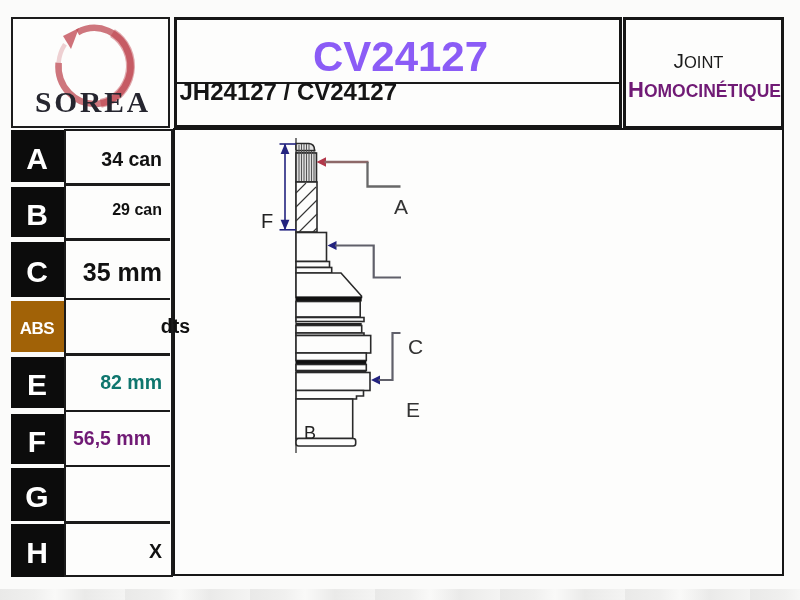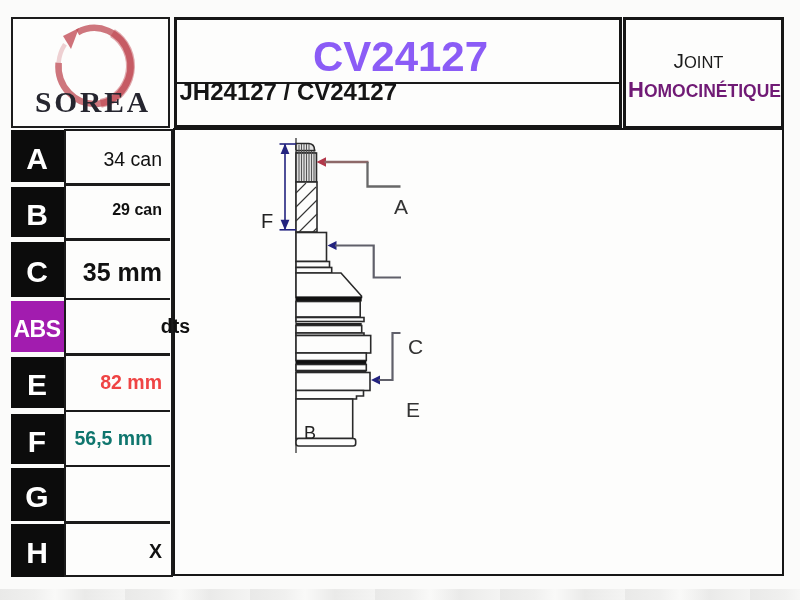--- a/index.html
+++ b/index.html
@@ -36,41 +36,41 @@
 <div class="abs" style="left:621px;top:52px;width:155px;text-align:center;font-weight:normal;color:#1b1b1b;font-size:16.5px;line-height:18px;"><span style="font-size:21px;">J</span>OINT</div>
 
 <div class="abs" style="left:624px;top:80px;width:157px;text-align:right;font-weight:bold;color:#701a75;font-size:17.5px;line-height:19px;"><span style="font-size:22px;">H</span>OMOCINÉTIQUE</div>
 
 <div class="abs" style="left:172.5px;top:127.5px;width:607px;height:444px;border:2.5px solid #161616;background:#fdfdfc;"></div>
 
 <div class="abs" style="left:63.5px;top:129px;width:105px;height:443.5px;border:2px solid #1b1b1b;background:#fdfdfc;"></div>
 
 <div class="abs" style="left:10.5px;top:130px;width:53px;height:51.5px;background:#0c0c0c;color:#fff;font-weight:bold;font-size:30px;text-align:center;line-height:57px;">A</div>
 
-<div class="abs" style="left:65px;top:149.8px;width:97px;text-align:right;font-weight:normal;font-size:19.5px;color:#111;line-height:1;">34 can</div>
+<div class="abs" style="left:65px;top:149.8px;width:97px;text-align:right;font-weight:bold;font-size:19.5px;color:#111;line-height:1;">34 can</div>
 
 <div class="abs" style="left:10.5px;top:186.5px;width:53px;height:50px;background:#0c0c0c;color:#fff;font-weight:bold;font-size:30px;text-align:center;line-height:56px;">B</div>
 
 <div class="abs" style="left:65px;top:202.3px;width:97px;text-align:right;font-weight:bold;font-size:16px;color:#111;line-height:1;">29 can</div>
 
 <div class="abs" style="left:10.5px;top:242px;width:53px;height:54.5px;background:#0c0c0c;color:#fff;font-weight:bold;font-size:30px;text-align:center;line-height:60px;">C</div>
 
 <div class="abs" style="left:65px;top:259.8px;width:97px;text-align:right;font-weight:bold;font-size:25px;color:#111;line-height:1;">35 mm</div>
 
-<div class="abs" style="left:10.5px;top:300.5px;width:53px;height:51px;background:#a21caf;color:#fff;font-weight:bold;font-size:23px;text-align:center;line-height:56px;letter-spacing:-0.5px;">ABS</div>
+<div class="abs" style="left:10.5px;top:300.5px;width:53px;height:51px;background:#a16207;color:#fff;font-weight:bold;font-size:17px;text-align:center;line-height:56px;letter-spacing:-0.5px;">ABS</div>
 
 <div class="abs" style="left:65px;top:316.8px;width:97px;text-align:right;font-weight:bold;font-size:19.5px;color:#111;line-height:1;margin-left:28px;">dts</div>
 
 <div class="abs" style="left:10.5px;top:356.5px;width:53px;height:51px;background:#0c0c0c;color:#fff;font-weight:bold;font-size:30px;text-align:center;line-height:56px;">E</div>
 
-<div class="abs" style="left:65px;top:372.8px;width:97px;text-align:right;font-weight:bold;font-size:19.5px;color:#ef4444;line-height:1;">82 mm</div>
+<div class="abs" style="left:65px;top:372.8px;width:97px;text-align:right;font-weight:bold;font-size:19.5px;color:#0f766e;line-height:1;">82 mm</div>
 
 <div class="abs" style="left:10.5px;top:414px;width:53px;height:49.5px;background:#0c0c0c;color:#fff;font-weight:bold;font-size:30px;text-align:center;line-height:55px;">F</div>
 
-<div class="abs" style="left:65px;top:429.3px;width:97px;text-align:center;font-weight:bold;font-size:19.5px;color:#0f766e;line-height:1;">56,5 mm</div>
+<div class="abs" style="left:65px;top:429.3px;width:97px;text-align:left;font-weight:bold;font-size:19.5px;color:#701a75;line-height:1;padding-left:8px;">56,5 mm</div>
 
 <div class="abs" style="left:10.5px;top:467.5px;width:53px;height:53px;background:#0c0c0c;color:#fff;font-weight:bold;font-size:30px;text-align:center;line-height:58px;">G</div>
 
 <div class="abs" style="left:10.5px;top:524px;width:53px;height:52.5px;background:#0c0c0c;color:#fff;font-weight:bold;font-size:30px;text-align:center;line-height:57px;">H</div>
 
 <div class="abs" style="left:65px;top:541.8px;width:97px;text-align:right;font-weight:bold;font-size:19.5px;color:#111;line-height:1;">X</div>
 
 <div class="abs" style="left:64px;top:183px;width:106px;height:2.5px;background:#1b1b1b;"></div>
 <div class="abs" style="left:64px;top:238px;width:106px;height:2.5px;background:#1b1b1b;"></div>
 <div class="abs" style="left:64px;top:297.5px;width:106px;height:2.5px;background:#1b1b1b;"></div>

